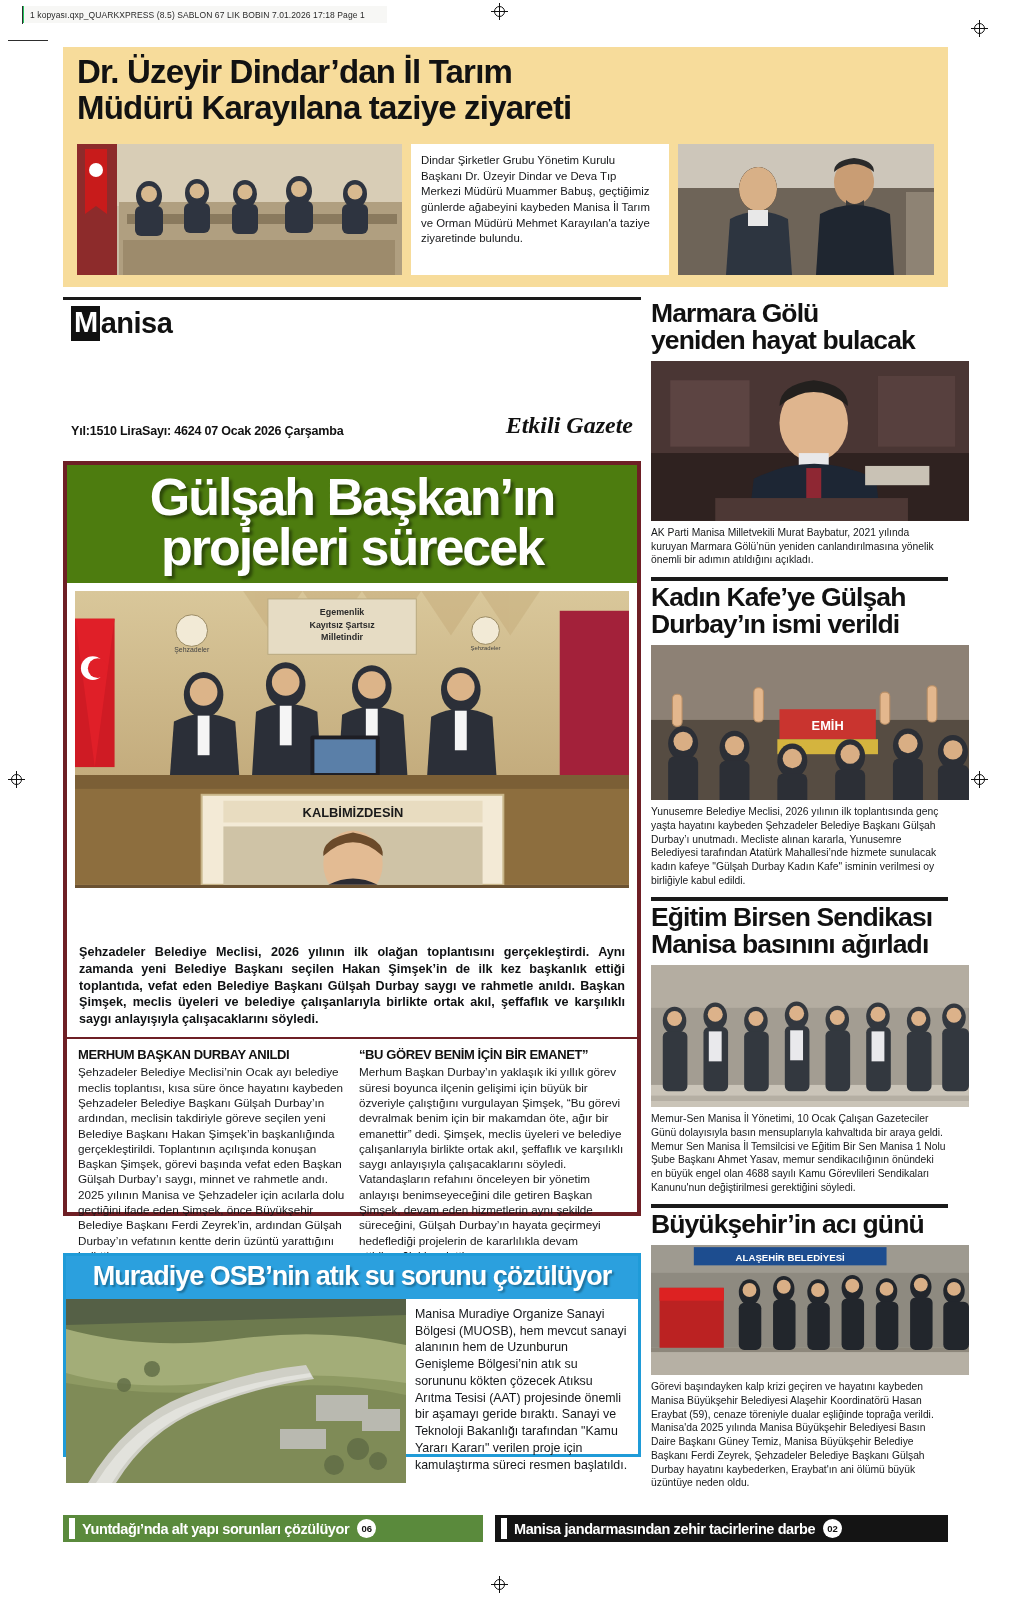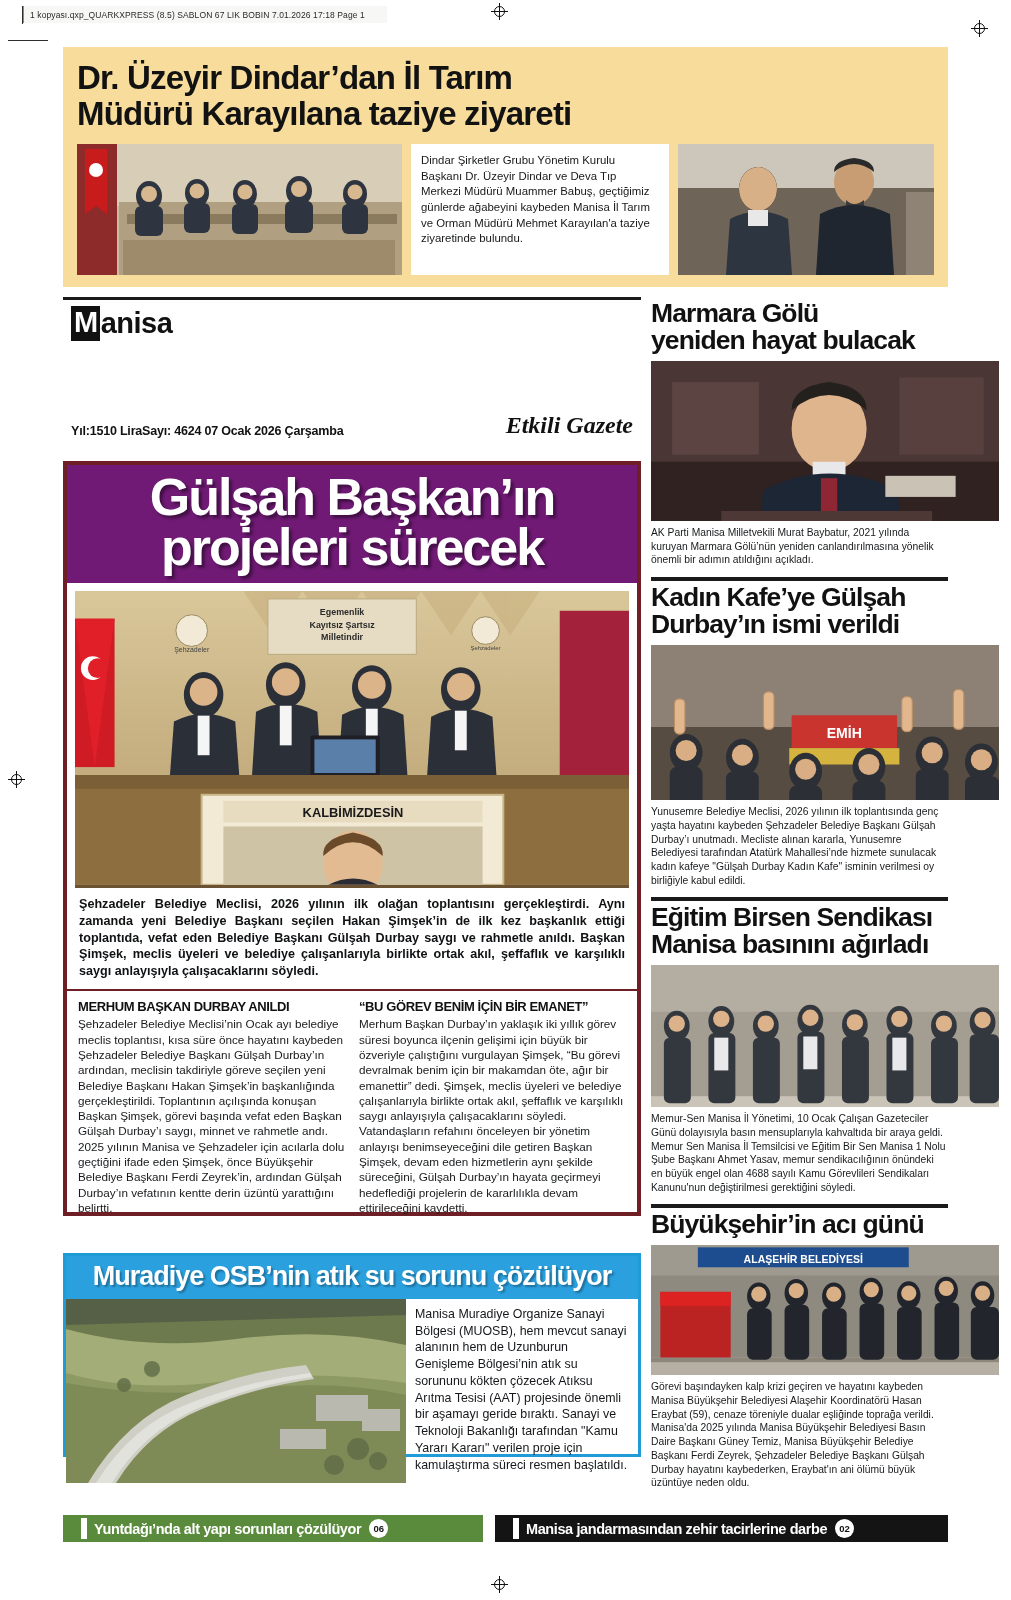--- a/index.html
+++ b/index.html
@@ -47,21 +47,21 @@
   .crop {
     position: absolute; background: #2d2d2d;
   }
 
   
   .promo {
     position: absolute;
     left: 63px; top: 47px;
     width: 885px; height: 240px;
     background: #f7dc9b;
-    padding: 13px 14px 12px 14px;
+    padding: 7px 14px 12px 14px;
   }
   .promo-head {
     width: 600px;
     font-size: 33px;
     line-height: 1.08;
     font-weight: 700;
     letter-spacing: -.8px;
     color: #121212;
     font-family: "Liberation Sans", sans-serif;
   }
@@ -136,48 +136,49 @@
   }
 
   
   .rcol { position: absolute; left: 651px; top: 297px; width: 297px; }
   .r-rule { height: 4px; background: #1a1a1a; margin-bottom: 3px; }
   .r-head {
     font-size: 26.5px; font-weight: 700;
     line-height: 1.02; letter-spacing: -.9px;
     color: #111; margin-bottom: 7px;
   }
-  .r-photo { width: 348px; position: relative; overflow: hidden; background: #3b3b3b; }
+  .r-photo { width: 318px; position: relative; overflow: hidden; background: #3b3b3b; }
   .r-cap { font-size: 10.3px; line-height: 1.33; color: #17191b; padding-top: 5px; }
 
   
   .main {
     position: absolute;
     left: 63px; top: 461px;
     width: 578px; height: 755px;
     border: 4px solid #6e1f25;
     background: #ffffff;
   }
-  .main-headbox { background: #701a75; padding: 8px 10px 10px 10px; }
+  .main-headbox { background: #4d7c0f; padding: 8px 10px 10px 10px; }
   .main-head {
     font-size: 52px; font-weight: 700;
     line-height: .96; letter-spacing: -2px;
     color: #ffffff; text-align: center;
     text-shadow: 3px 3px 3px rgba(0,0,0,.42);
   }
   .main-photo {
     margin: 8px 8px 0 8px;
     height: 297px; position: relative; overflow: hidden;
     background: #6b5232;
   }
   .main-lead {
     padding: 8px 12px 7px 12px;
     font-size: 12.6px; font-weight: 700;
     line-height: 1.34; text-align: justify;
     color: #0f1113;
+    margin-top: 48px;
   }
   .main-cols {
     display: flex; gap: 14px;
     padding: 0 11px 8px 11px;
     border-top: 2px solid #6e1f25;
     margin: 2px 0 0 0;
     padding-top: 8px;
   }
   .main-col { width: 268px; }
   .col-kicker {
@@ -210,21 +211,21 @@
   }
 
   
   .teasers {
     position: absolute; left: 63px; top: 1515px;
     width: 885px; height: 27px;
     display: flex; gap: 12px;
   }
   .teaser {
     height: 27px; display: flex; align-items: center;
-    padding-left: 15px; position: relative;
+    padding-left: 3px; position: relative;
   }
   .teaser .bar { width: 6px; height: 21px; background: #ffffff; margin: 0 7px 0 3px; }
   .teaser .tlabel {
     font-size: 14.5px; font-weight: 700; color: #ffffff;
     letter-spacing: -.4px; white-space: nowrap;
   }
   .teaser .pagebadge {
     width: 19px; height: 19px; border-radius: 50%;
     background: #ffffff; color: #111;
     font-size: 9.5px; font-weight: 700;

